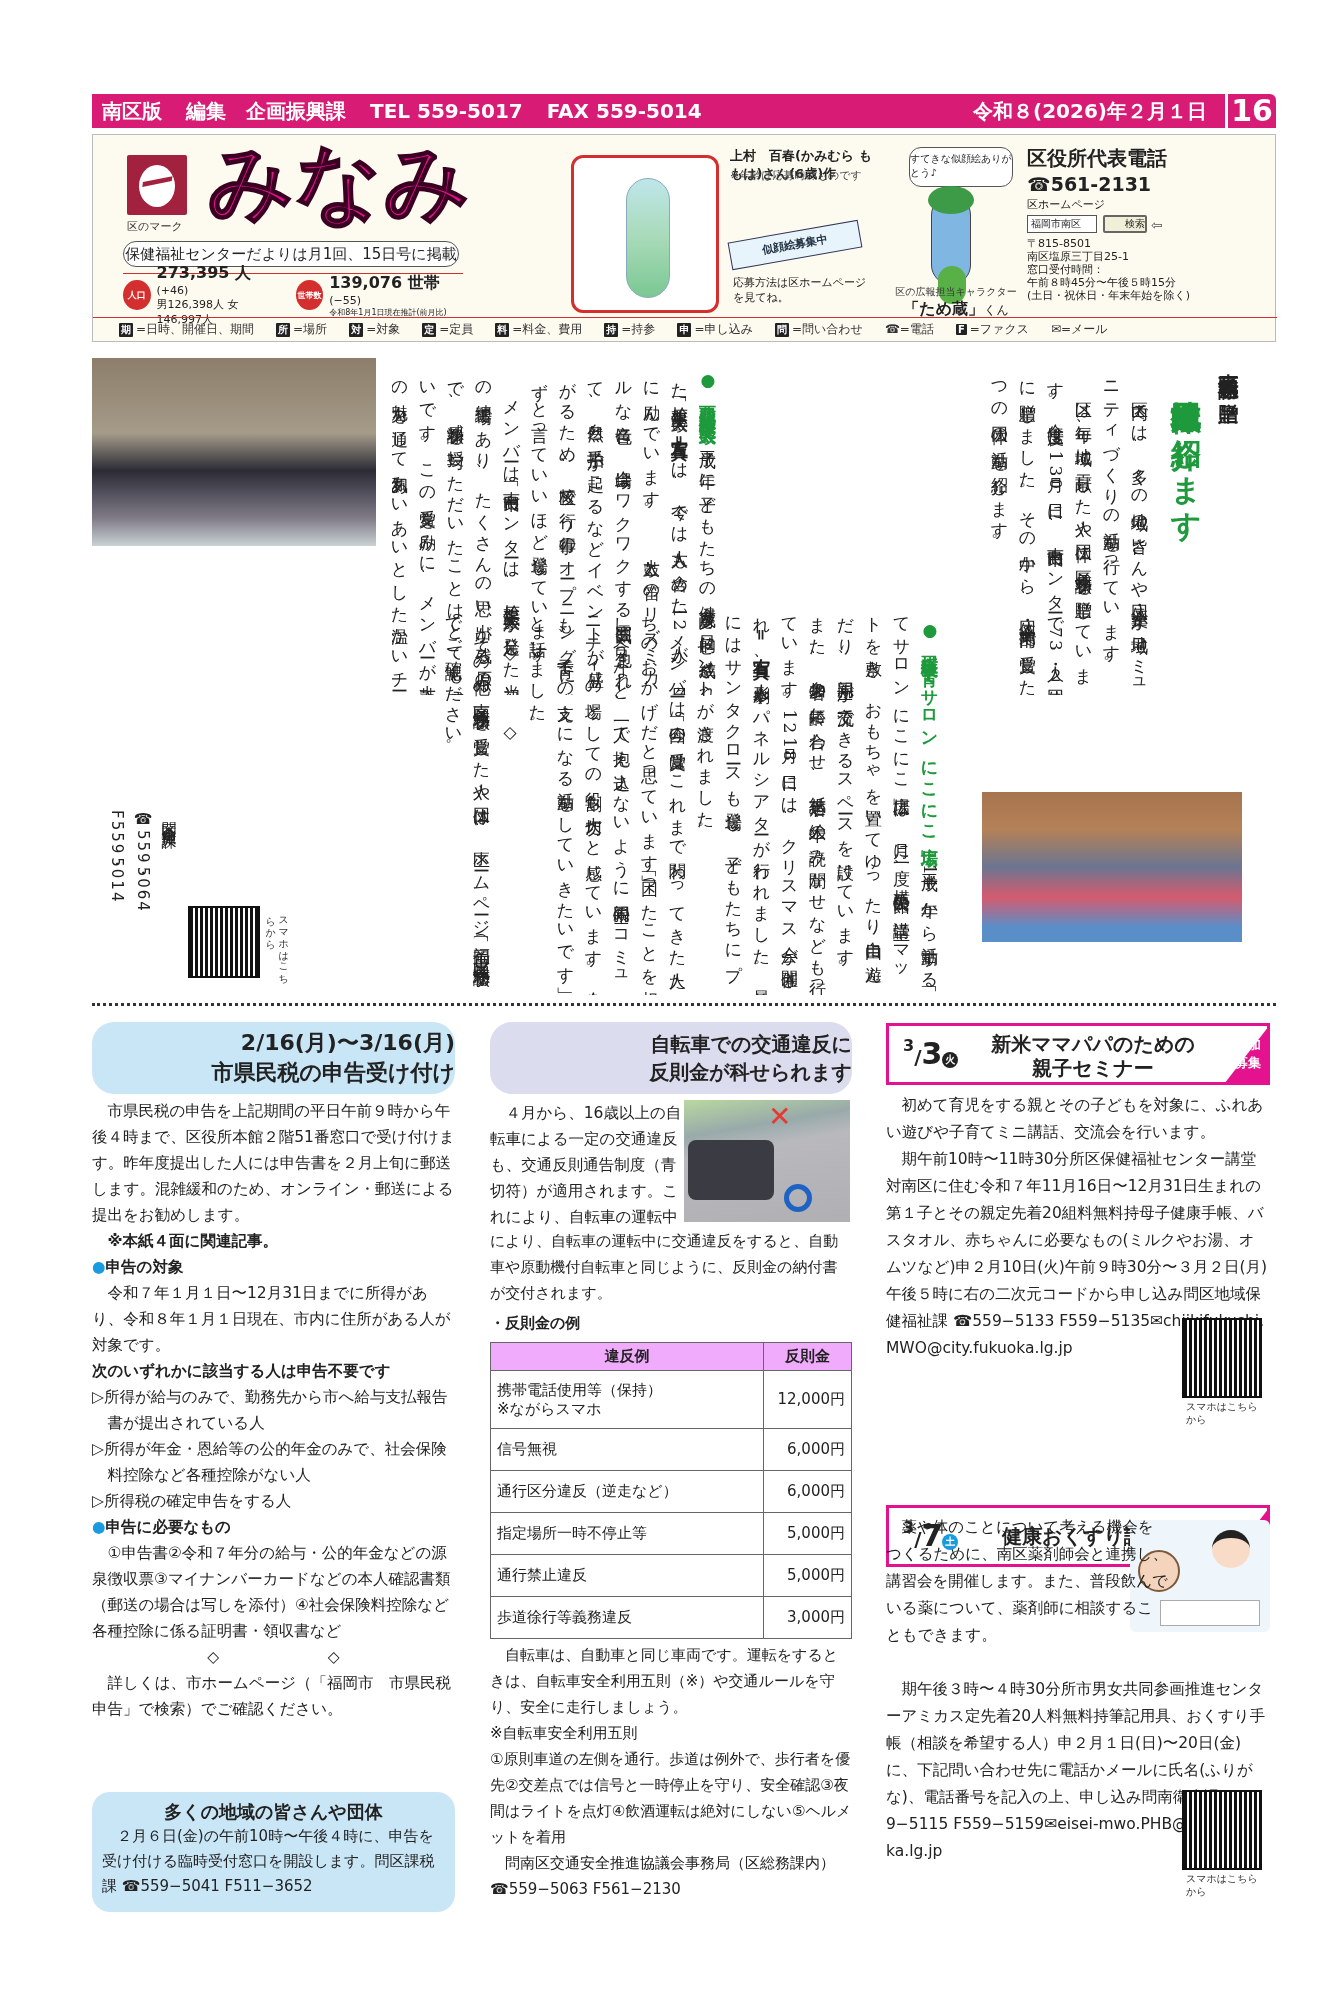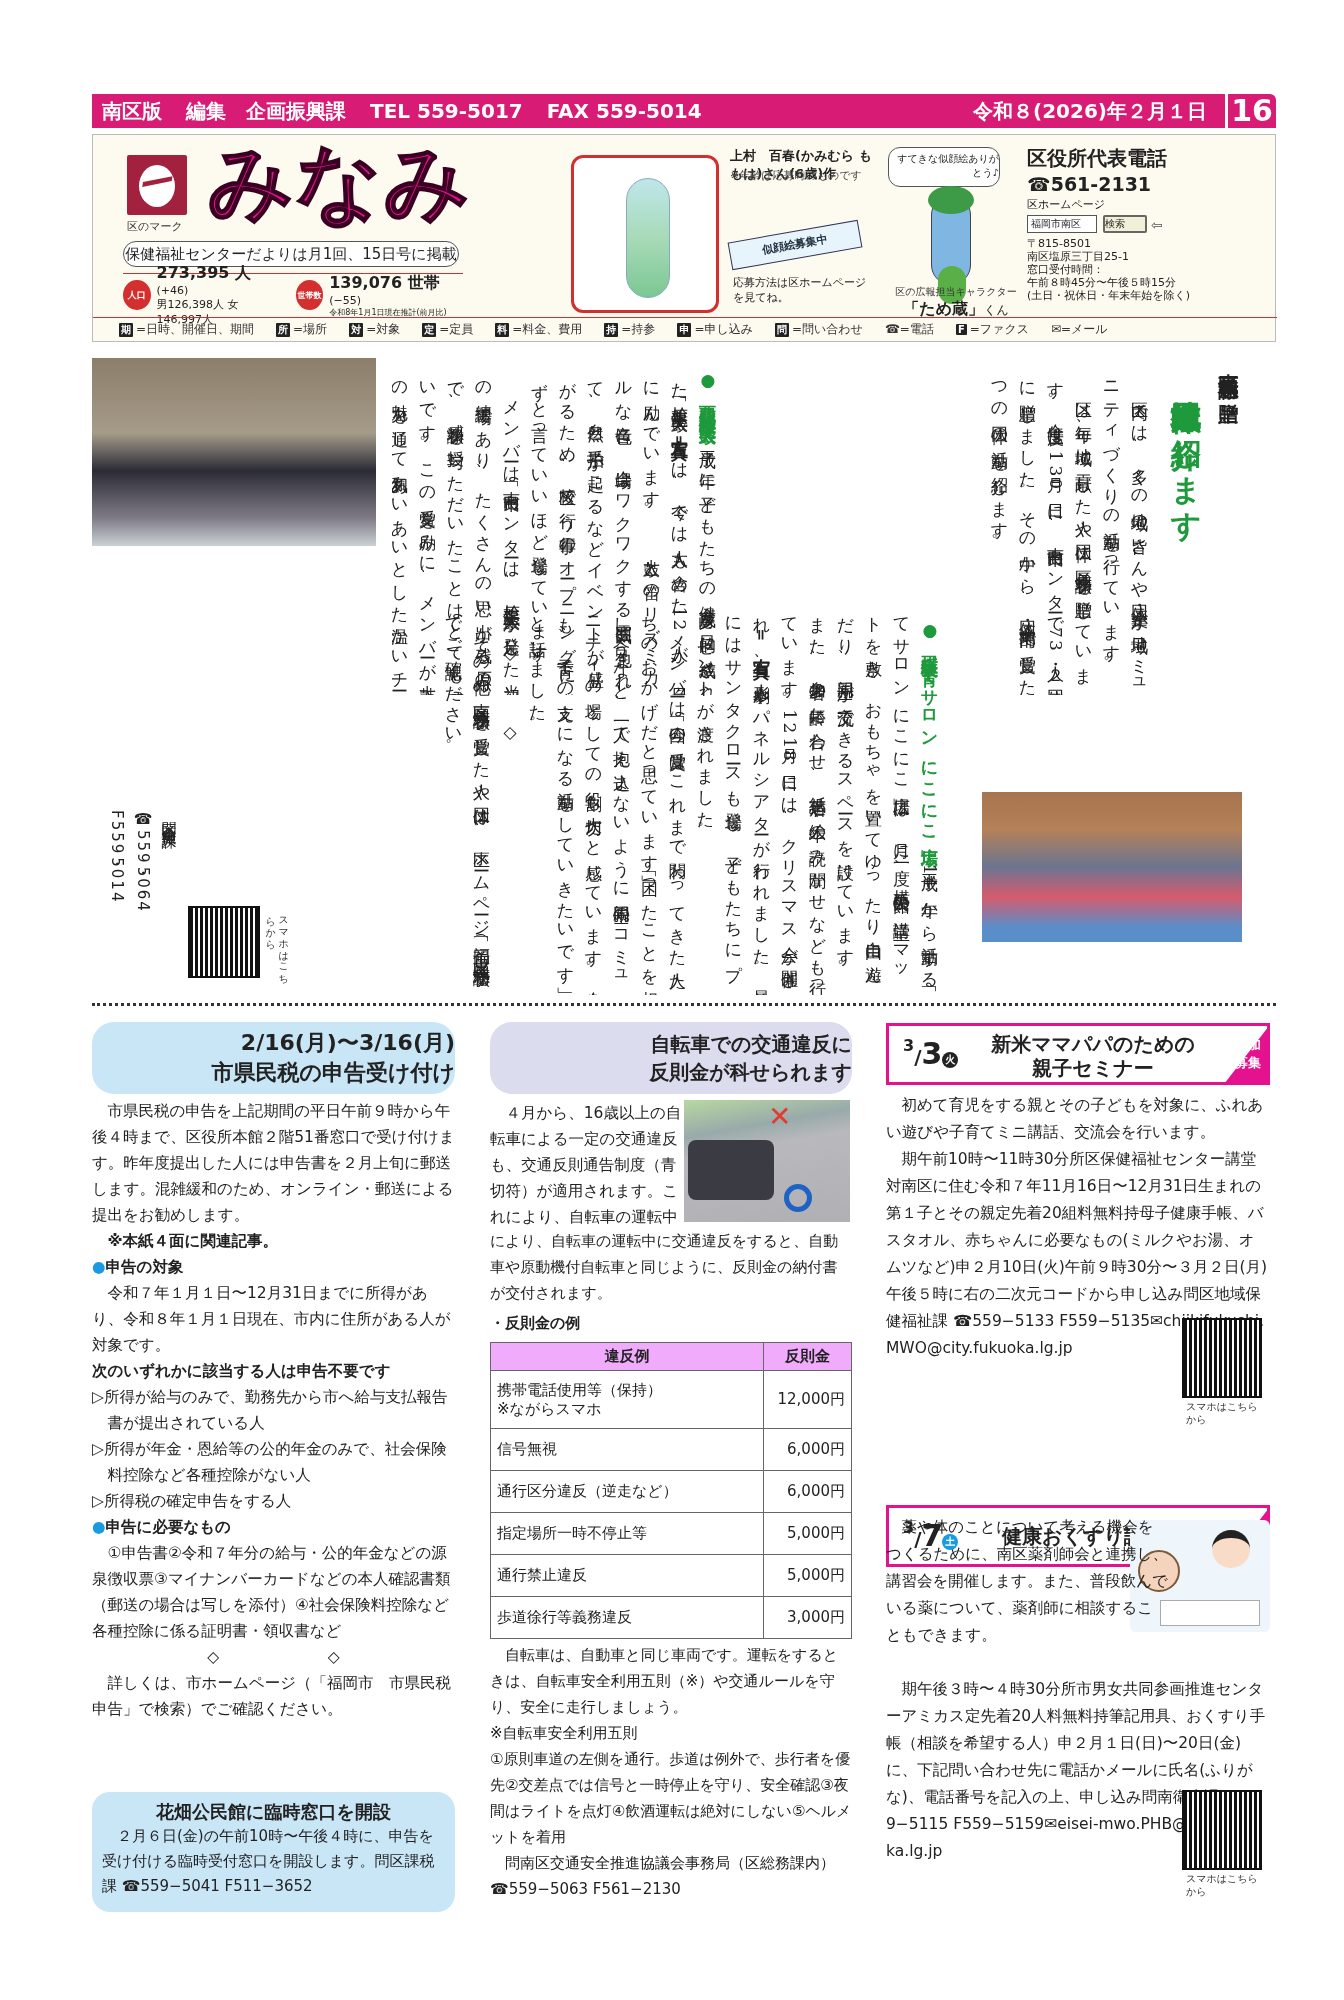--- a/index.html
+++ b/index.html
@@ -23,32 +23,32 @@
 .big{font-size:16px}
 #legend{left:0px;top:182px;width:1184px;height:24px;font-size:12px;color:#333;display:flex;align-items:center;gap:22px;padding-left:26px;border-top:1px solid #d32f2f}
 .legend-item{white-space:nowrap}
 .kb{display:inline-block;background:#222;color:#fff;font-size:10px;padding:0 2px;margin-right:3px;font-weight:bold;border-radius:1px}
 #drawing{left:478px;top:20px;width:148px;height:158px;border:3px solid #d32f2f;border-radius:12px;background:#fff}
 .leaf{position:absolute;left:52px;top:20px;width:44px;height:120px;border-radius:22px 22px 22px 22px;background:linear-gradient(#bfe6ea 0%,#a8dab8 50%,#7bc893 100%);border:1px solid #8ab}
 #artist{left:637px;top:12px;width:150px;font-size:13px;font-weight:bold;line-height:18px}
 #artist-note{left:637px;top:33px;width:150px;font-size:11px;color:#444;line-height:15px}
 #ribbon{left:636px;top:96px;width:132px;height:28px;background:#e8f4fb;border:1px solid #335;transform:rotate(-10deg);font-size:11px;font-weight:bold;text-align:center;line-height:26px;color:#234}
 #apply{left:640px;top:140px;width:140px;font-size:11px;line-height:15px;color:#222}
-#bubble{left:795px;top:12px;width:112px;height:40px;background:#fff;border:1px solid #555;border-radius:12px;font-size:10px;text-align:right;padding-top:4px;line-height:14px}
+#bubble{left:816px;top:12px;width:104px;height:40px;background:#fff;border:1px solid #555;border-radius:12px;font-size:10px;text-align:left;padding-top:4px;line-height:14px}
 #chara{left:838px;top:60px;width:40px;height:90px;border-radius:20px;background:#7fb6e2;border:1px solid #444}
 #chara .hat{position:absolute;left:-4px;top:-10px;width:46px;height:28px;border-radius:50%;background:#3d9a46}
 #chara .body2{position:absolute;left:6px;top:70px;width:28px;height:38px;border-radius:14px;background:#59b046}
 #chara-cap{left:793px;top:150px;width:140px;font-size:10px;color:#333;text-align:center}
 #chara-name{left:793px;top:164px;width:140px;font-size:16px;font-weight:bold;text-align:center}
 #chara-name small{font-weight:normal;font-size:12px}
 #office-title{left:934px;top:10px;font-size:20px;font-weight:bold}
 #office-tel{left:934px;top:38px;font-size:19px;font-weight:bold}
 #office-hp{left:934px;top:62px;font-size:11px}
 #search-box{left:934px;top:80px;width:70px;height:18px;border:1px solid #555;background:#fff;font-size:10px;line-height:16px;padding-left:3px}
-#search-btn{left:1010px;top:80px;width:44px;height:18px;border:2px solid #666;background:#f0f0d8;font-size:10px;text-align:left;line-height:14px;border-radius:2px}
+#search-btn{left:1010px;top:80px;width:44px;height:18px;border:2px solid #666;background:#f0f0d8;font-size:10px;text-align:right;line-height:14px;border-radius:2px}
 #arrow{left:1058px;top:82px;font-size:14px;color:#555}
 #office-addr{left:934px;top:102px;width:230px;font-size:11px;line-height:13px}
 
 #art-title1{left:1216px;top:358px;writing-mode:vertical-rl;font-size:20px;font-weight:bold;letter-spacing:1px}
 #art-title2{left:1165px;top:376px;writing-mode:vertical-rl;font-size:30px;font-weight:bold;color:#1e9a3c;letter-spacing:1px}
 .vtext{writing-mode:vertical-rl;font-size:17px;line-height:28px;letter-spacing:2px;color:#222;font-family:"DejaVu Serif",serif;text-align:start}
 .vtext .gh{color:#1e9a3c;font-weight:bold;font-family:"DejaVu Sans",sans-serif}
 .vtext .bh{font-weight:bold;font-family:"DejaVu Sans",sans-serif}
 .photo{background:#888;border:0}
 #photo-left{left:92px;top:358px;width:284px;height:188px;background:linear-gradient(180deg,#8c7e6a 0%,#a59b89 40%,#2b2b36 60%,#7f7a86 85%,#c9d2d4 100%)}
@@ -197,21 +197,21 @@
   <div class="h">次のいずれかに該当する人は申告不要です</div>
   <div style="padding-left:1em;text-indent:-1em">▷所得が給与のみで、勤務先から市へ給与支払報告書が提出されている人</div>
   <div style="padding-left:1em;text-indent:-1em">▷所得が年金・恩給等の公的年金のみで、社会保険料控除など各種控除がない人</div>
   <div style="padding-left:1em;text-indent:-1em">▷所得税の確定申告をする人</div>
   <div class="h"><span class="dot">●</span><span>申告に必要なもの</span></div>
   <p>①申告書②令和７年分の給与・公的年金などの源泉徴収票③マイナンバーカードなどの本人確認書類（郵送の場合は写しを添付）④社会保険料控除など各種控除に係る証明書・領収書など</p>
   <div style="text-align:center">◇　　　　　　　◇</div>
   <p>詳しくは、市ホームページ（「福岡市　市県民税申告」で検索）でご確認ください。</p>
 </div>
 <div class="abs" style="left:92px;top:1792px;width:363px;height:120px;background:#c9e6f7;border-radius:18px;padding:8px 10px">
-  <div style="text-align:center;font-weight:bold;font-size:18px">花畑公民館に臨時窓口を開設</div>
+  <div style="text-align:center;font-weight:bold;font-size:18px">多くの地域の皆さんや団体</div>
   <p class="btext" style="text-indent:1em;font-size:15px;line-height:25px">２月６日(金)の午前10時〜午後４時に、申告を受け付ける臨時受付窓口を開設します。問区課税課 ☎559−5041 F511−3652</p>
 </div>
 
 <div class="abs pill" style="left:490px;top:1022px;width:362px;height:72px;background:#dcdcef;padding-top:8px;font-size:20px;line-height:28px">
   <div>自転車での交通違反に</div>
   <div>反則金が科せられます</div>
 </div>
 <div class="abs" style="left:684px;top:1100px;width:166px;height:122px;background:linear-gradient(170deg,#b8d8a0 0%,#9aa 25%,#b9b9bd 40%,#b0b0b4 100%)">
   <div style="position:absolute;left:4px;top:40px;width:86px;height:60px;background:#3b3b44;border-radius:8px"></div>
   <div style="position:absolute;left:84px;top:0;color:#e53935;font-size:28px;font-weight:bold">✕</div>

